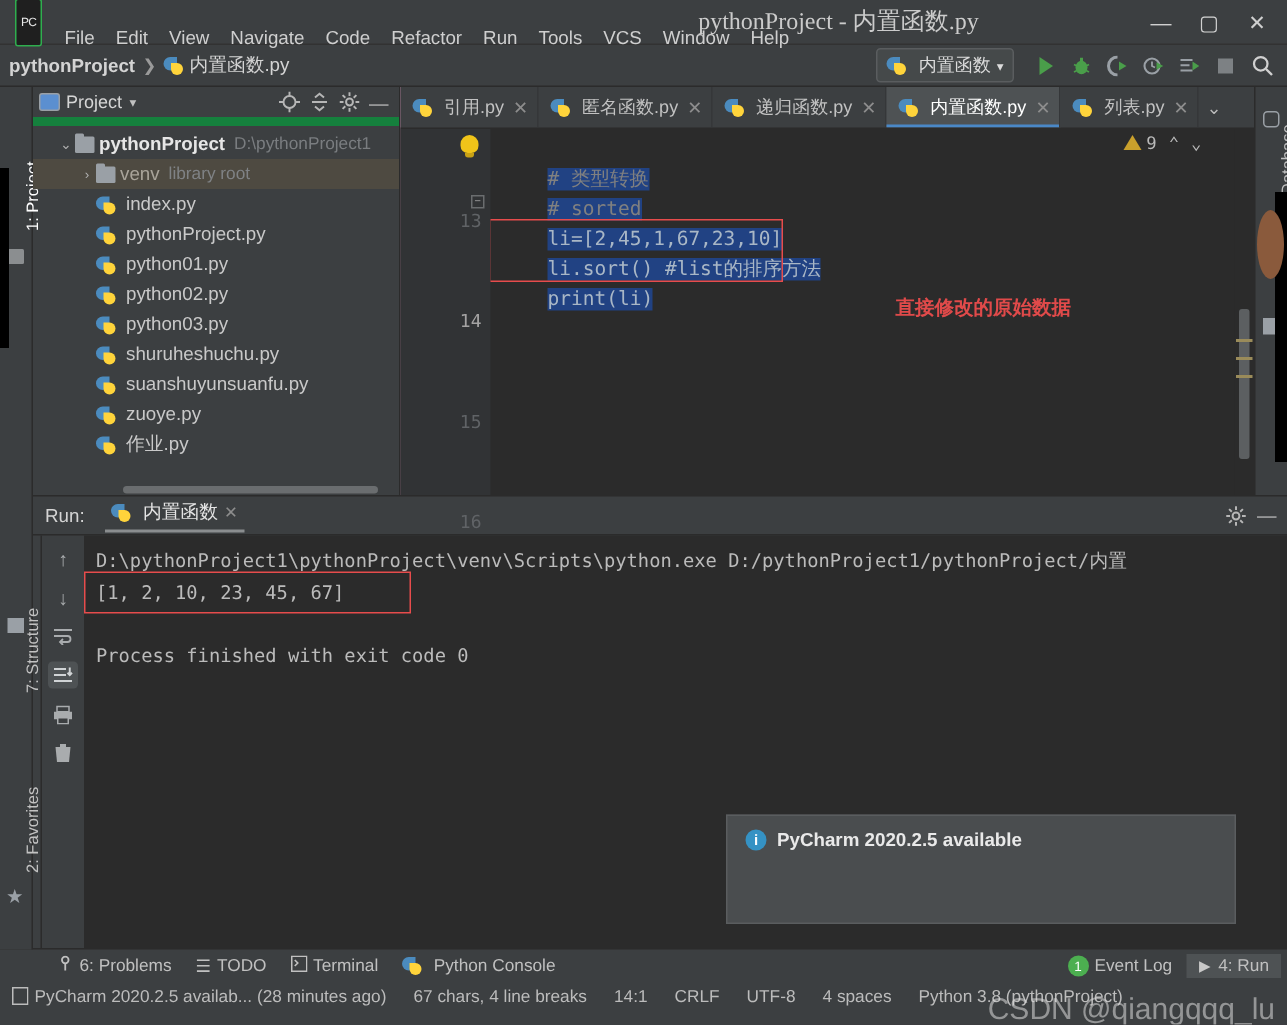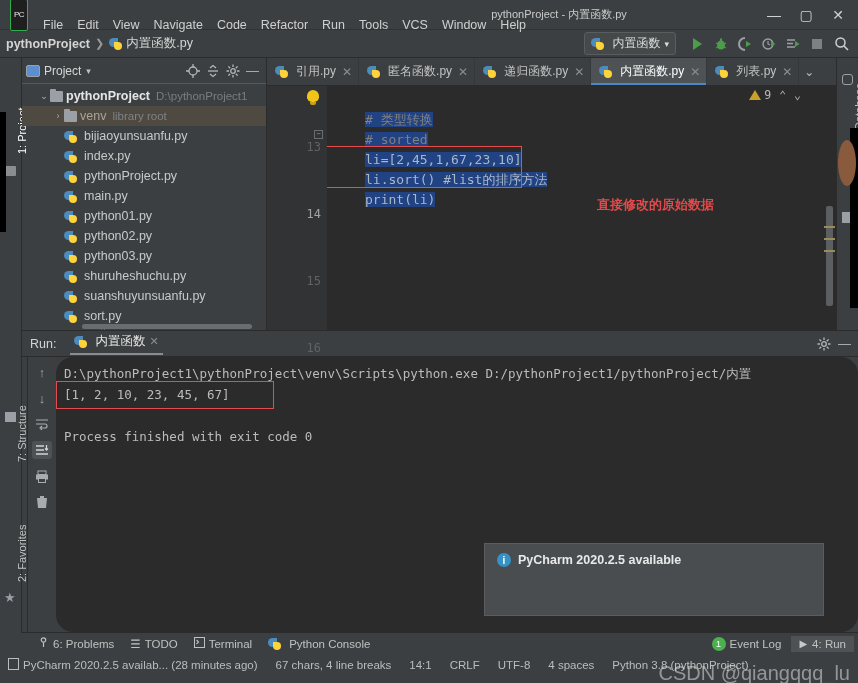--- a/index.html
+++ b/index.html
@@ -24,22 +24,22 @@
     border-radius:2px; background:#1f1f1f; color:#e8e8e8; font-size:8px;
     font-weight:normal; display:flex; align-items:center; justify-content:center;
     letter-spacing:-0.5px;
   }
   .menu-item {
     padding:4px 7px; font-size:12.5px; color:#cfcfcf; cursor:default;
     white-space:nowrap;
     margin-top:20px;
   }
   .win-title {
-    position:absolute; left:0; right:0; text-align:center; font-size:11px;
-    color:#cbcbcb; pointer-events:none;
+    position:absolute; left:0; right:0; text-align:center; font-size:16px;
+    color:#cbcbcb; pointer-events:none;font-family:Liberation Serif, serif;
   }
   .win-btns { margin-left:auto; display:flex; align-items:center; z-index:2; }
   .win-btn {
     width:32px; height:26px; display:flex; align-items:center;
     justify-content:center; color:#d0d0d0; font-size:14px;
   }
 
   
   .navbar {
     height:28px; background:#3c3f41; display:flex; align-items:center;
@@ -91,21 +91,21 @@
     white-space:nowrap; font-size:11px; color:#c2c2c2;
     display:flex; align-items:center; gap:4px;
   }
   .vtab.sel { color:#ffffff; }
 
   
   .projwin { width:245px; background:#3c3f41; display:flex; flex-direction:column; flex:none;
              border-right:1px solid #2b2b2b; }
   .pw-head {
     height:26px; display:flex; align-items:center; padding:0 4px;
-    border-bottom:1px solid #15803d;
+    border-bottom:6px solid #15803d;
   }
   .pw-title { font-size:12px; color:#d6d6d6; margin-left:4px; }
   .pw-icons { margin-left:auto; display:flex; align-items:center; gap:1px; }
   .pw-ico { width:19px;height:19px; display:flex;align-items:center;justify-content:center;
             color:#b6b6b6; font-size:13px; }
   .folder-ico {
     width:13px;height:11px;background:#9aa0a6;border-radius:1px;position:relative;flex:none;
   }
   .folder-ico:before{content:"";position:absolute;left:0;top:-2px;width:6px;height:3px;
     background:#9aa0a6;border-radius:1px 1px 0 0;}
@@ -211,21 +211,21 @@
   .run-tools { width:28px; flex:none; display:flex; flex-direction:column;
                align-items:center; padding-top:6px; gap:10px; border-right:1px solid #2b2b2b;}
   .run-tools2 { width:28px; flex:none; display:flex; flex-direction:column;
                align-items:center; padding-top:6px; gap:8px; }
   .rt-ico { width:20px;height:18px; display:flex;align-items:center;justify-content:center;
             color:#a9acae; font-size:13px; }
   .rt-ico.on { background:#4e5254; border-radius:3px; }
   .console {
     flex:1; background:#2b2b2b; padding:6px 4px 0 8px; position:relative;
     font-family:"DejaVu Sans Mono", monospace; font-size:12.5px; color:#bbbbbb;
-    overflow:hidden; min-width:0;border-radius:17px;
+    overflow:hidden; min-width:0;
   }
   .cl { height:21px; line-height:21px; white-space:pre; }
 
   
   .notif {
     position:absolute; right:34px; bottom:67px; width:340px; height:73px;
     background:#4a4d4f; border:1px solid #5a5d5f; padding:9px 12px;
   }
   .notif-t { display:flex; align-items:center; gap:7px; font-size:12.5px;
              color:#e9e9e9; font-weight:bold; }
@@ -385,57 +385,49 @@
           <span class="tpath">D:\pythonProject1</span>
         </div>
         <div class="trow sel" style="padding-left:30px">
           <span class="twist">›</span>
           <span class="folder-ico"></span>
           <span class="tlabel" style="color:#a9a49a">venv</span>
           <span class="tmuted">library root</span>
         </div>
         <div class="trow" style="padding-left:42px">
           <span class="pyfile-icon"></span>
-          <span class="tlabel">bijiaoyunsuanfu.py</span>
-        </div>
-        <div class="trow" style="padding-left:42px">
-          <span class="pyfile-icon"></span>
           <span class="tlabel">index.py</span>
         </div>
         <div class="trow" style="padding-left:42px">
           <span class="pyfile-icon"></span>
           <span class="tlabel">pythonProject.py</span>
         </div>
         <div class="trow" style="padding-left:42px">
           <span class="pyfile-icon"></span>
-          <span class="tlabel">main.py</span>
-        </div>
-        <div class="trow" style="padding-left:42px">
-          <span class="pyfile-icon"></span>
           <span class="tlabel">python01.py</span>
         </div>
         <div class="trow" style="padding-left:42px">
           <span class="pyfile-icon"></span>
           <span class="tlabel">python02.py</span>
         </div>
         <div class="trow" style="padding-left:42px">
           <span class="pyfile-icon"></span>
           <span class="tlabel">python03.py</span>
         </div>
         <div class="trow" style="padding-left:42px">
           <span class="pyfile-icon"></span>
           <span class="tlabel">shuruheshuchu.py</span>
         </div>
         <div class="trow" style="padding-left:42px">
           <span class="pyfile-icon"></span>
           <span class="tlabel">suanshuyunsuanfu.py</span>
         </div>
         <div class="trow" style="padding-left:42px">
           <span class="pyfile-icon"></span>
-          <span class="tlabel">sort.py</span>
+          <span class="tlabel">zuoye.py</span>
         </div>
         <div class="trow" style="padding-left:42px">
           <span class="pyfile-icon"></span>
           <span class="tlabel">作业.py</span>
         </div>
         <div class="hscroll"></div>
       </div>
     </div>
 
     <div class="editor">

